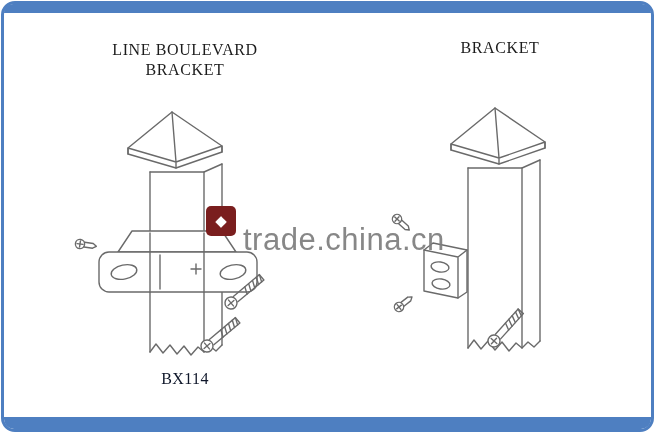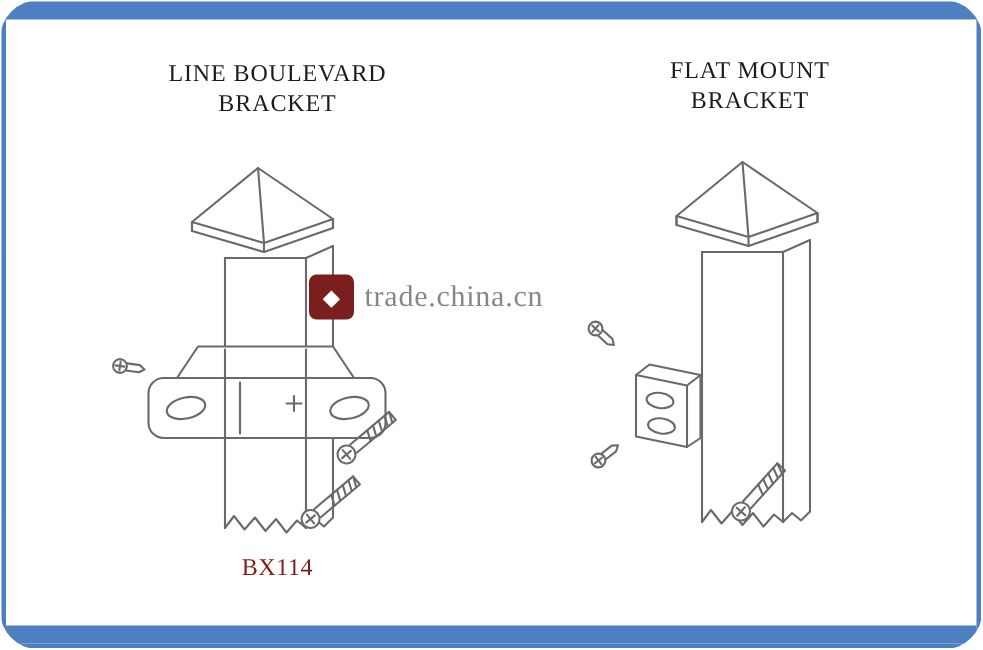--- a/index.html
+++ b/index.html
@@ -1,61 +1,60 @@
 <!DOCTYPE html>
 <html><head>
 <meta charset="utf-8">
 <style>
   * { margin:0; padding:0; box-sizing:border-box; }
   html,body { width:655px; height:433px; background:#ffffff; font-family:"Liberation Serif", serif; }
-  .page { position:relative; width:655px; height:433px; background:#ffffff; overflow:hidden;border-radius:26px; }
+  .page { position:relative; width:655px; height:433px; background:#ffffff; overflow:hidden; }
 
   
   .frame { position:absolute; inset:1px; border:3px solid #4e7fc1; border-radius:14px; z-index:1; }
   .bar { position:absolute; left:0; right:0; background:#4e7fc1; }
   .bar.top { top:0; height:9px; border-radius:10px 10px 0 0; }
   .bar.bottom { bottom:0; height:12px; border-radius:0 0 10px 10px; }
 
   .title { position:absolute; text-align:center; font-size:16px; letter-spacing:0.6px;
            color:#1c1c1c; line-height:1.25; z-index:3; }
   .title.left-t  { left:75px;  top:40px; width:220px; }
   .title.right-t { left:393px; top:38px; width:214px; }
 
   .part { position:absolute; text-align:center; font-size:16px; letter-spacing:0.4px;
-          color:#7f1d1d; z-index:3; }
+          color:#0f172a; z-index:3; }
   .part.left-p  { left:75px;  top:370px; width:220px; }
   .part.right-p { left:393px; top:370px; width:214px; }
 
   svg.drawing { position:absolute; left:0; top:0; z-index:2; }
 
   .watermark { position:absolute; left:206px; top:183px; display:flex; align-items:center;
                gap:7px; z-index:4; }
   .wm-logo { width:30px; height:30px; background:#7a1e1e; border-radius:5px;
              display:flex; align-items:center; justify-content:center;
              color:#ffffff; font-size:15px; font-family:"DejaVu Sans", sans-serif; }
-  .wm-text { font-family:Liberation Serif, serif; font-size:20px;
-             color:rgba(125,125,125,0.92); letter-spacing:0.5px; }
+  .wm-text { font-family:Liberation Sans, sans-serif; font-size:31px;
+             color:rgba(125,125,125,0.92); letter-spacing:0.5px;margin-top:39px; }
 </style>
 </head>
 <body>
 
 <div class="page">
 
   <div class="frame">
     <div class="bar top"></div>
     <div class="bar bottom"></div>
   </div>
 
   <div class="title left-t">
     <div>LINE BOULEVARD</div>
     <div>BRACKET</div>
   </div>
 
   <div class="title right-t">
-    <div>FLAT MOUNT</div>
     <div>BRACKET</div>
   </div>
 
   <svg class="drawing" width="655" height="433" viewBox="0 0 655 433" fill="none" stroke="#6a6a6a" stroke-width="1.4" stroke-linecap="round" stroke-linejoin="round">
     <defs>
       <g id="bolt">
         <circle cx="0" cy="0" r="6" fill="#ffffff"></circle>
         <line x1="-3.8" y1="0" x2="3.8" y2="0"></line>
         <line x1="0" y1="-3.8" x2="0" y2="3.8"></line>
         <path d="M6,-3.5 L40,-3.5 M6,3.5 L40,3.5 M40,-3.5 L40,3.5"></path>

